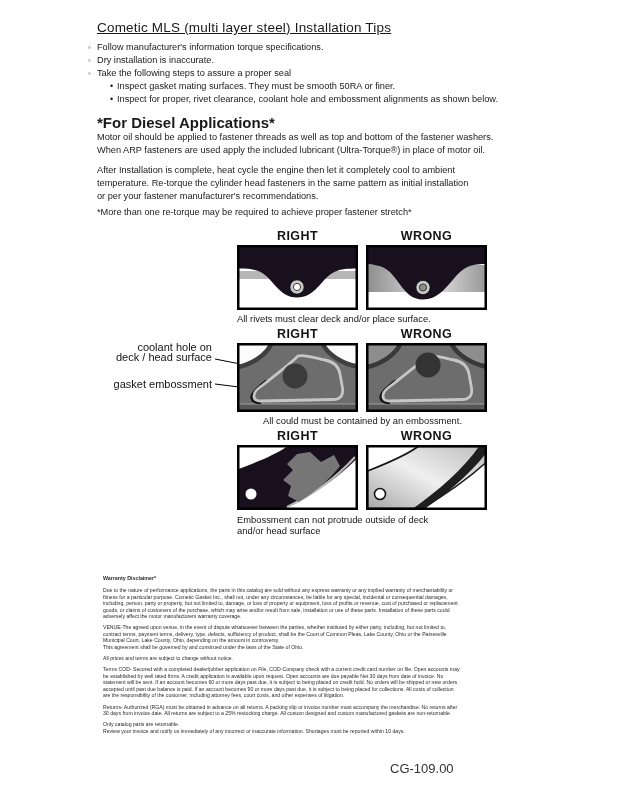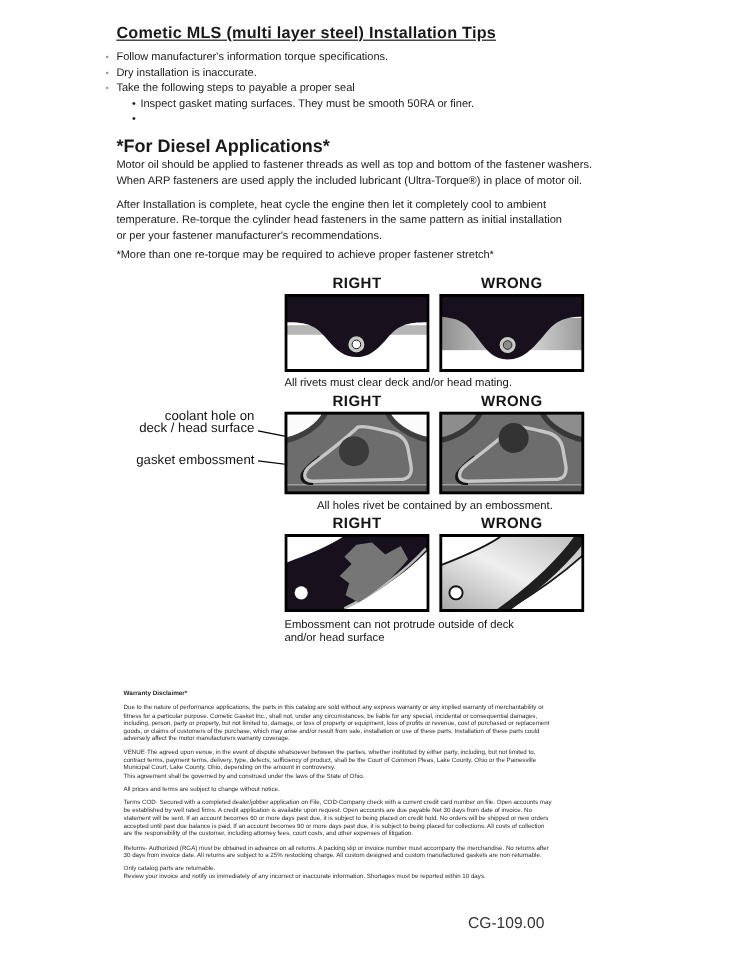--- a/index.html
+++ b/index.html
@@ -1,19 +1,19 @@
 <!DOCTYPE html>
 <html><head>
 <meta charset="utf-8">
 <style>
   html,body{margin:0;padding:0;background:#fff;}
   .page{position:relative;width:618px;height:800px;background:#ffffff;overflow:hidden;
         font-family:"Liberation Sans", sans-serif;color:#1a1a1a;}
   .abs{position:absolute;}
-  .title{left:97px;top:20px;font-size:13.5px;font-weight:bold;text-decoration:underline;letter-spacing:.2px;}
+  .title{left:97px;top:20px;font-size:13.5px;font-weight:normal;text-decoration:underline;letter-spacing:.2px;}
   .tips{left:88px;top:41px;width:470px;font-size:9.2px;line-height:13px;font-weight:500;}
   .b-row{display:flex;}
   .b-glyph{width:9px;font-size:8px;line-height:13px;}
   .sub{margin-left:22px;}
   .sub .b-glyph{width:7px;font-size:9px;}
   .diesel-head{left:97px;top:114px;font-size:15px;font-weight:bold;}
   .para{left:97px;width:465px;font-size:9.2px;line-height:13px;font-weight:500;white-space:pre-line;}
   .p1{top:131px;}
   .p2{top:164px;}
   .p3{top:206px;}
@@ -38,28 +38,29 @@
     <div class="b-row">
       <span class="b-glyph">◦</span>
       <span>Follow manufacturer's information torque specifications.</span>
     </div>
     <div class="b-row">
       <span class="b-glyph">◦</span>
       <span>Dry installation is inaccurate.</span>
     </div>
     <div class="b-row">
       <span class="b-glyph">◦</span>
-      <span>Take the following steps to payable a proper seal</span>
+      <span>Take the following steps to assure a proper seal</span>
     </div>
     <div class="b-row sub">
       <span class="b-glyph">•</span>
       <span>Inspect gasket mating surfaces.  They must be smooth 50RA or finer.</span>
     </div>
     <div class="b-row sub">
       <span class="b-glyph">•</span>
+      <span>Inspect for proper, rivet clearance, coolant hole and embossment alignments as shown below.</span>
     </div>
   </div>
 
   <div class="abs diesel-head">*For Diesel Applications*</div>
   <div class="abs para p1">Motor oil should be applied to fastener threads as well as top and bottom of the fastener washers.
 When ARP fasteners are used apply the included lubricant (Ultra-Torque®) in place of motor oil.</div>
   <div class="abs para p3">*More than one re-torque may be required to achieve proper fastener stretch*</div>
   <div class="abs para p2">After Installation is complete, heat cycle the engine then let it completely cool to ambient
 temperature. Re-torque the cylinder head fasteners in the same pattern as initial installation
 or per your fastener manufacturer's recommendations.</div>
@@ -88,21 +89,21 @@
       </defs>
       <rect width="121" height="65" fill="#ffffff"></rect>
       <rect x="2" y="20" width="117" height="27" fill="url(#g1)"></rect>
       <rect x="2" y="47" width="117" height="16" fill="#ffffff"></rect>
       <path d="M1.5,1.5 H119.5 V19 C103,19 97,23 88,33.5 C78,45.5 70,54.5 57,54.5 C46,54.5 40,48 32.5,37.5 C24,25.5 18,19.5 1.5,19.5 Z" fill="#18111d"></path>
       <circle cx="57" cy="42.5" r="7.2" fill="#c9c9c9" stroke="#111" stroke-width="1"></circle>
       <circle cx="57" cy="42.5" r="3.6" fill="#8c8c8c" stroke="#222" stroke-width="0.8"></circle>
       <rect x="1.25" y="1.25" width="118.5" height="62.5" fill="none" stroke="#000" stroke-width="2.5"></rect>
     </svg>
   </div>
-  <div class="abs caption" style="left:237px;top:313px;">All rivets must clear deck and/or head mating.</div>
+  <div class="abs caption" style="left:237px;top:313px;">All rivets must clear deck and/or place surface.</div>
 
   <div class="abs fig-label" style="left:237px;top:327px;">RIGHT</div>
   <div class="abs fig-label" style="left:366px;top:327px;">WRONG</div>
 
   <div class="abs annot" style="left:95px;top:342px;width:117px;">coolant hole on
 deck / head surface</div>
   <div class="abs annot" style="left:95px;top:379px;width:117px;">gasket embossment</div>
 
   <svg class="abs" style="left:0;top:330px;" width="618" height="100">
     <line x1="215" y1="29" x2="291" y2="44" stroke="#000" stroke-width="1"></line>
@@ -132,21 +133,21 @@
       <path d="M1.5,1.5 H32 C27,11 14,19 1.5,21.5 Z" fill="#8d8d8d"></path>
       <path d="M34,1.5 C29,12 15,21 1.5,24" fill="none" stroke="#383838" stroke-width="4.5"></path>
       <path d="M88,1.5 H119.5 V21 C105,18.5 93,10.5 88,1.5 Z" fill="#8d8d8d"></path>
       <path d="M86,1.5 C91,11.5 105,20.5 119.5,23.5" fill="none" stroke="#383838" stroke-width="4.5"></path>
       <path d="M30,38 C22,44 15,50 15,54 C15,58 18,59.5 24,59.5" fill="none" stroke="#151515" stroke-width="3.5"></path>
       <path d="M61,13 C52,22 36,34 22,45 C15,50.5 15,58 24,58 L96,56.5 C104,56.5 106.5,52 105.5,45 L103,31 C101.5,23 96,18.5 88,17 C78,15 67,11 61,13 Z" fill="none" stroke="#c6c6c6" stroke-width="2.8"></path>
       <circle cx="62" cy="22" r="12.5" fill="#333333"></circle>
       <rect x="1.25" y="1.25" width="118.5" height="66.5" fill="none" stroke="#000" stroke-width="2.5"></rect>
     </svg>
   </div>
-  <div class="abs caption" style="left:237px;top:415px;width:251px;text-align:center;">All holes rivet be contained by an embossment.</div>
+  <div class="abs caption" style="left:237px;top:415px;width:251px;text-align:center;">All could must be contained by an embossment.</div>
 
   <div class="abs fig-label" style="left:237px;top:429px;">RIGHT</div>
   <div class="abs fig-label" style="left:366px;top:429px;">WRONG</div>
 
   <div class="abs panel" style="left:237px;top:445px;">
     <svg width="121" height="65" viewBox="0 0 121 65">
       <rect width="121" height="65" fill="#ffffff"></rect>
       <path d="M1.5,24 C20,17 38,10 50,1.5 L119.5,1.5 V14 C98,36 70,53 48,63.5 L1.5,63.5 Z" fill="#18111d"></path>
       <path d="M50,62 C73,51 99,33 118,12" stroke="#b9b9b9" stroke-width="2.2" fill="none"></path>
       <path d="M60,9 L50,19 L56,25 L46,35 L54,41 L51,51 L62,57 C77,48 94,33 103,21 L97,10 L84,17 L73,7 Z" fill="#767676"></path>

